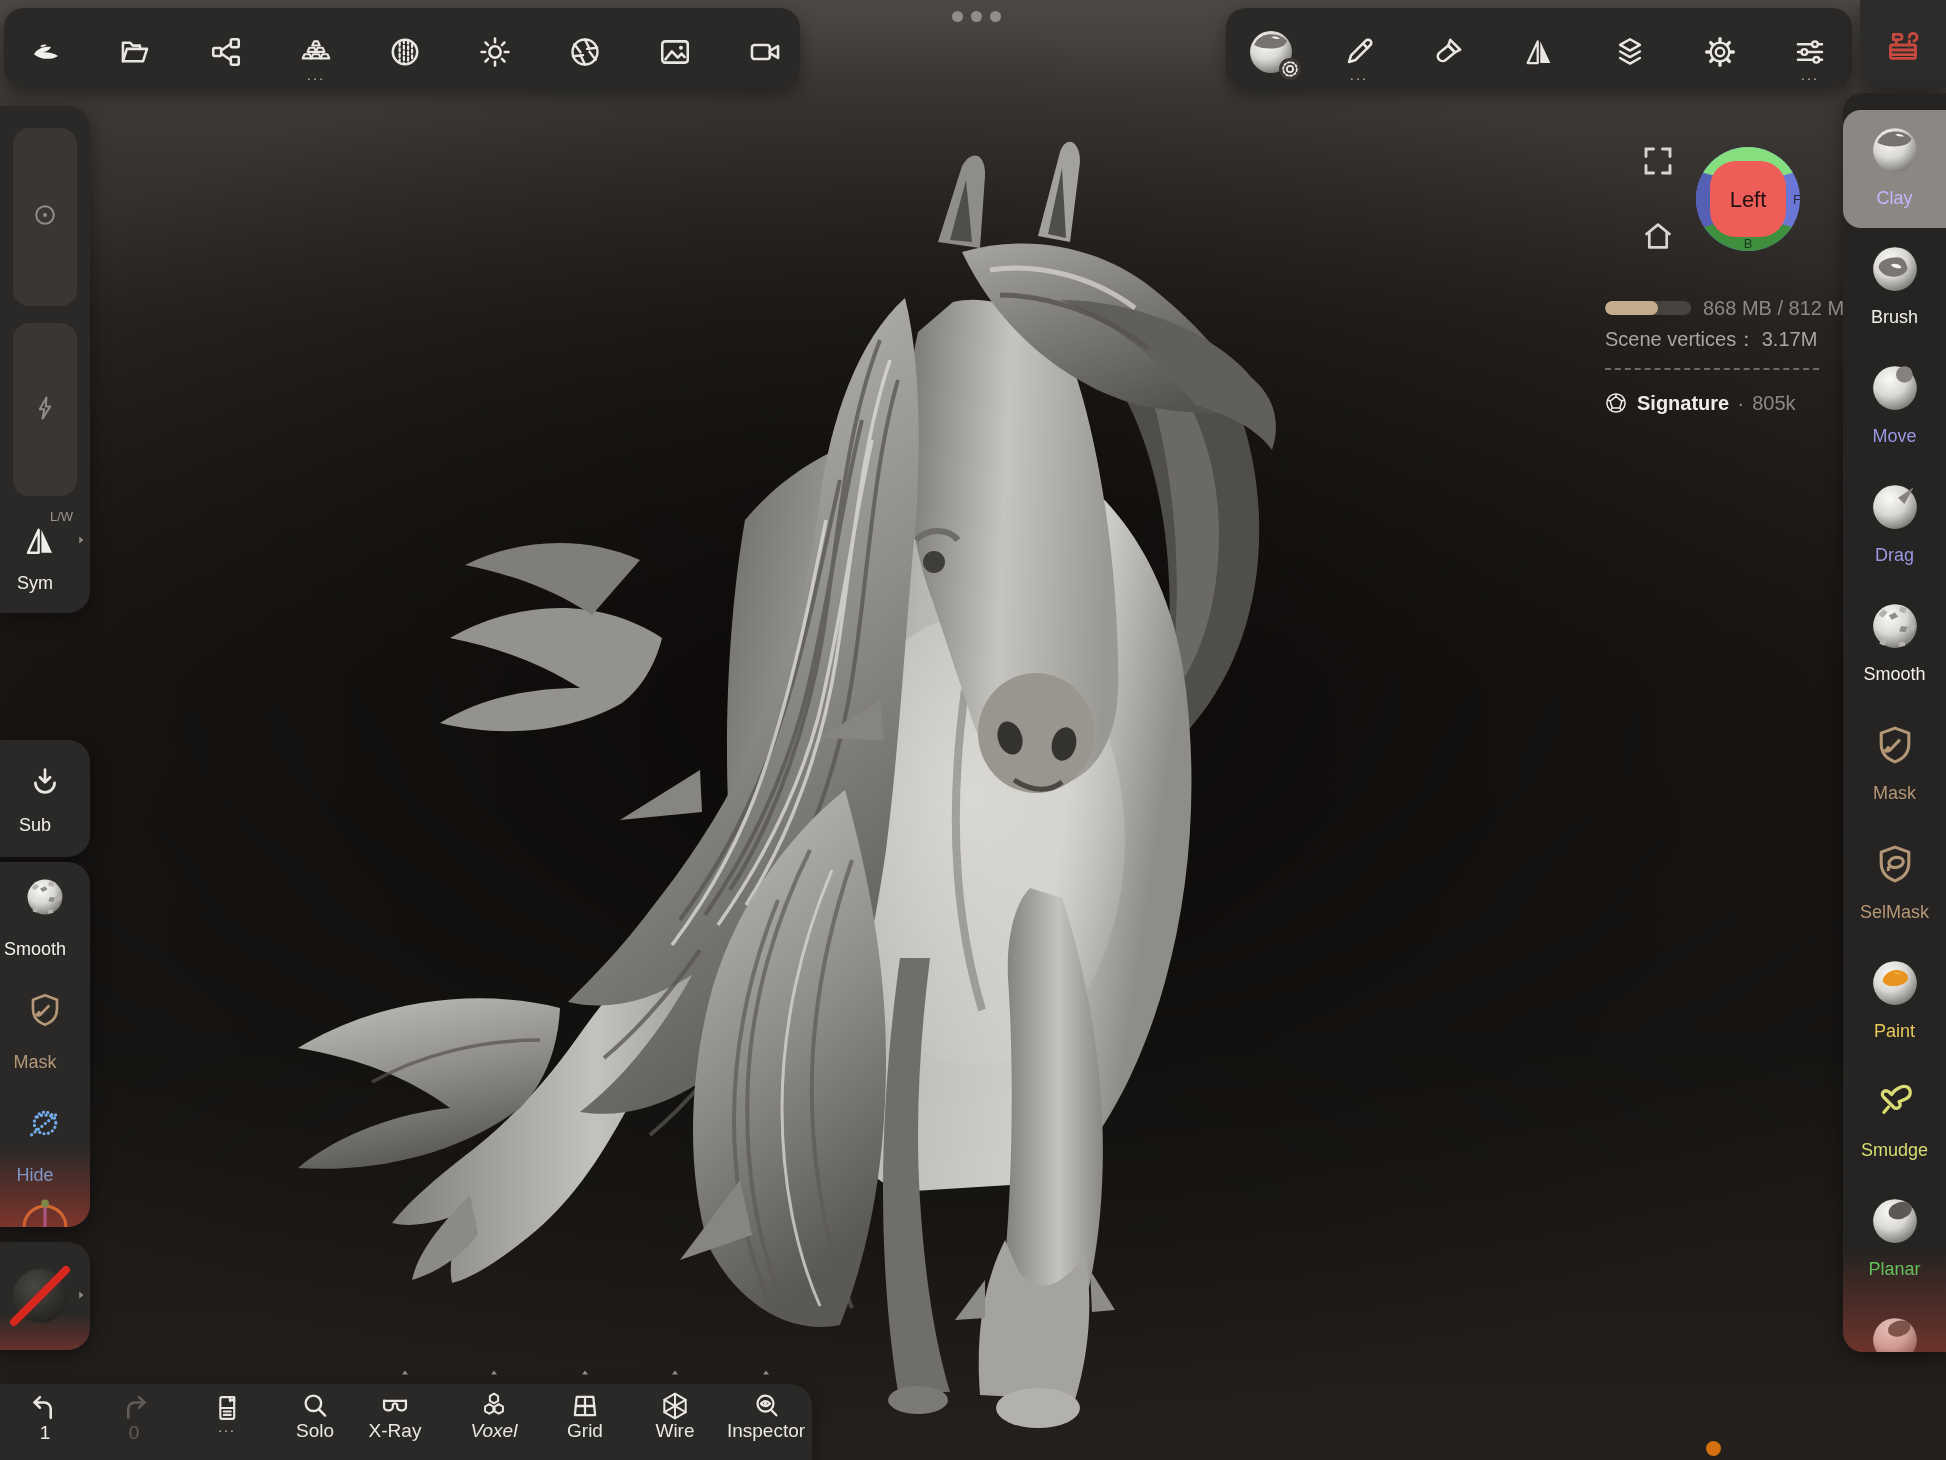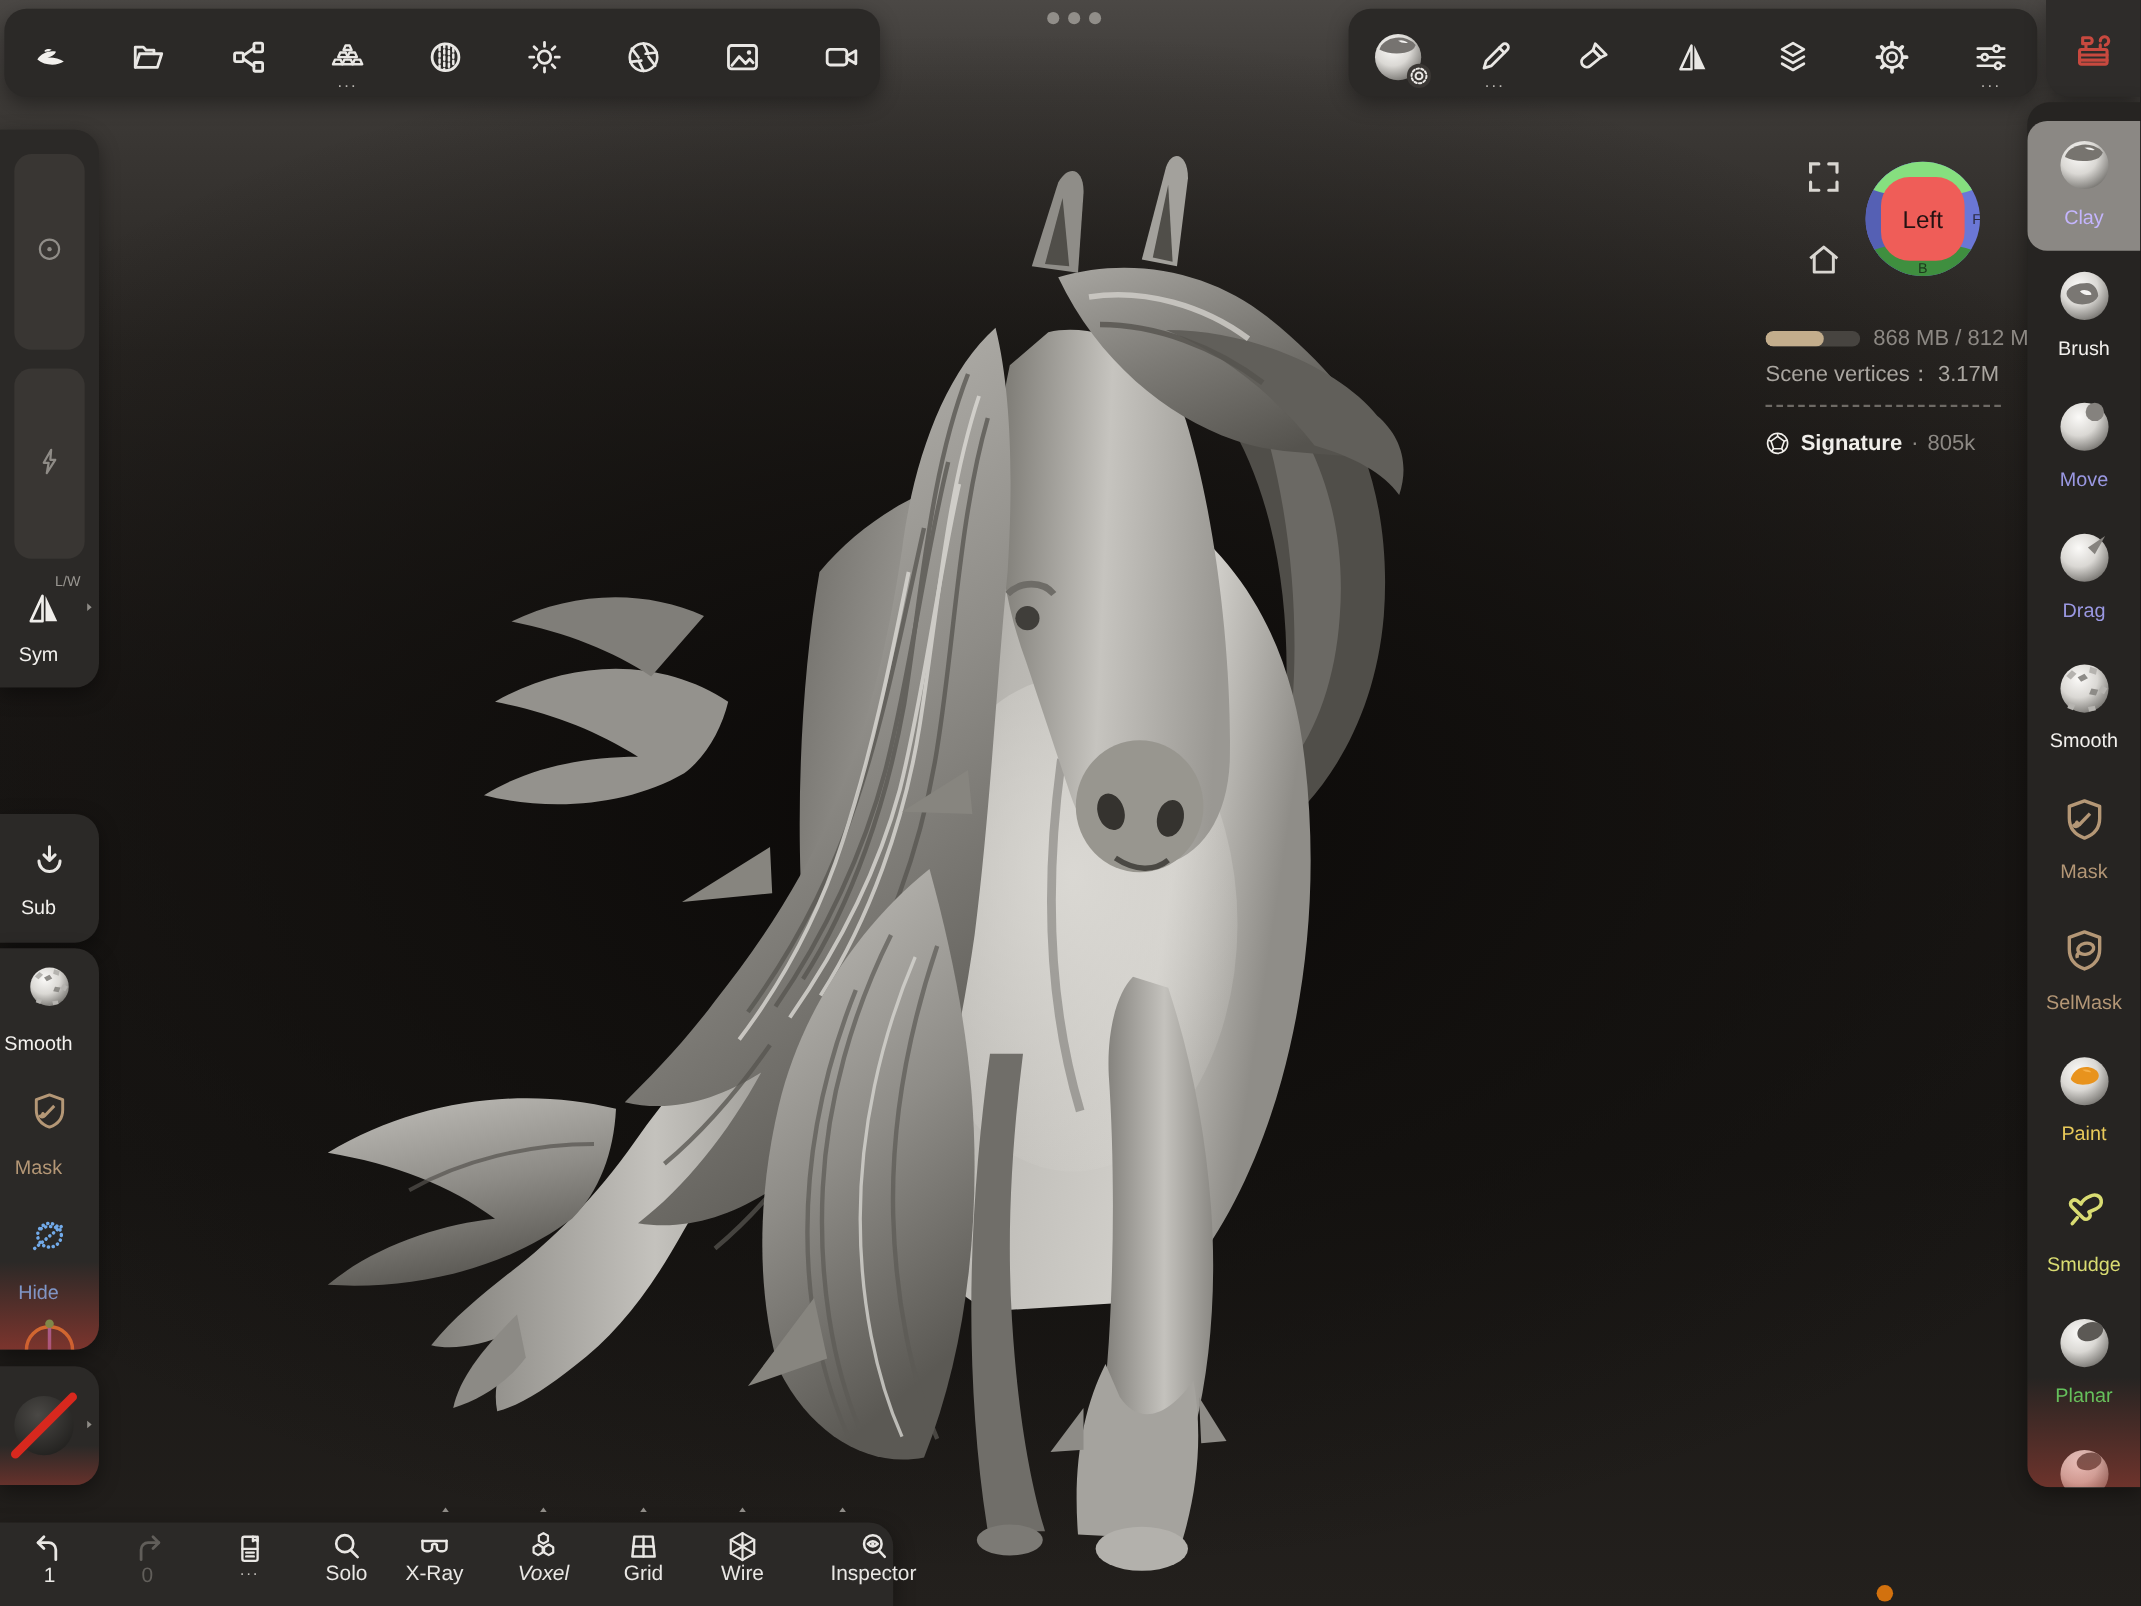--- a/index.html
+++ b/index.html
@@ -534,21 +534,21 @@
           <circle cx="12" cy="12" r="8.4"></circle>
           <path d="M12,6.2 L17.5,10.2 15.4,16.6 H8.6 L6.5,10.2 Z"></path>
           <path d="M12,3.6 V6.2 M17.5,10.2 L20.2,9 M15.4,16.6 L17.2,18.8 M8.6,16.6 L6.8,18.8 M6.5,10.2 L3.8,9"></path>
         </svg>
       </span>
     <span style="color:#f0eeea;font-size:20px;font-weight:bold;">Signature</span>
     <span style="color:#8d8984;font-size:21px;">·</span>
     <span style="color:#8d8984;font-size:20px;">805k</span>
   </div>
 
-  <div class="panel lpanel" style="left:0;top:118px;width:90px;height:507px;">
+  <div class="panel lpanel" style="left:0;top:106px;width:90px;height:507px;">
     <div class="lbtn" style="top:22px;height:178px;">
       <span class="licon" id="lslot-0" style="left:32px;top:50%;"><svg viewBox="0 0 24 24" width="30" height="30" fill="none" stroke="#908d88" stroke-width="1.6">
             <circle cx="12" cy="12" r="7"></circle>
             <circle cx="12" cy="12" r="1.6" fill="#908d88" stroke="none"></circle>
           </svg></span>
       </div>
     <div class="lbtn" style="top:217px;height:173px;">
       <span class="licon" id="lslot-1" style="left:32px;top:50%;"><svg viewBox="0 0 24 24" width="30" height="30" fill="none" stroke="#8f8c87" stroke-width="1.6" stroke-linejoin="round">
             <path d="M13.2,3.5 L7.8,13 h3.6 L10,20.5 16.2,10.8 h-3.6 z"></path>
           </svg></span>
@@ -728,21 +728,21 @@
         </div>
         <div class="bb-item" style="left: 675px; top: 6px;">
           <span class="icon">
             <svg viewBox="0 0 24 24" fill="none" stroke="#e9e7e4" stroke-linecap="round" stroke-linejoin="round" stroke-width="1.5">
               <path d="M12,2.8 l8,4.6 v9.2 l-8,4.6 -8,-4.6 V7.4 z"></path>
               <path d="M12,2.8 V21.2 M4,7.4 L20,16.6 M20,7.4 L4,16.6"></path>
             </svg>
           </span>
           <div class="bb-label">Wire</div>
         </div>
-        <div class="bb-item" style="left: 766px; top: 6px; margin-left: 28px;">
+        <div class="bb-item" style="left: 766px; top: 6px;">
           <span class="icon">
             <svg viewBox="0 0 24 24" fill="none" stroke="#e9e7e4" stroke-linecap="round" stroke-linejoin="round" stroke-width="1.7">
               <circle cx="11.6" cy="10.2" r="6"></circle>
               <path d="M15.8,14.8 L19.8,19"></path>
               <path d="M8.2,10.2 q3.4,-3.6 6.8,0 q-3.4,3.6 -6.8,0 z"></path>
               <circle cx="11.6" cy="10.2" r="1.2" fill="#e9e7e4" stroke="none"></circle>
             </svg>
           </span>
           <div class="bb-label">Inspector</div>
         </div>

